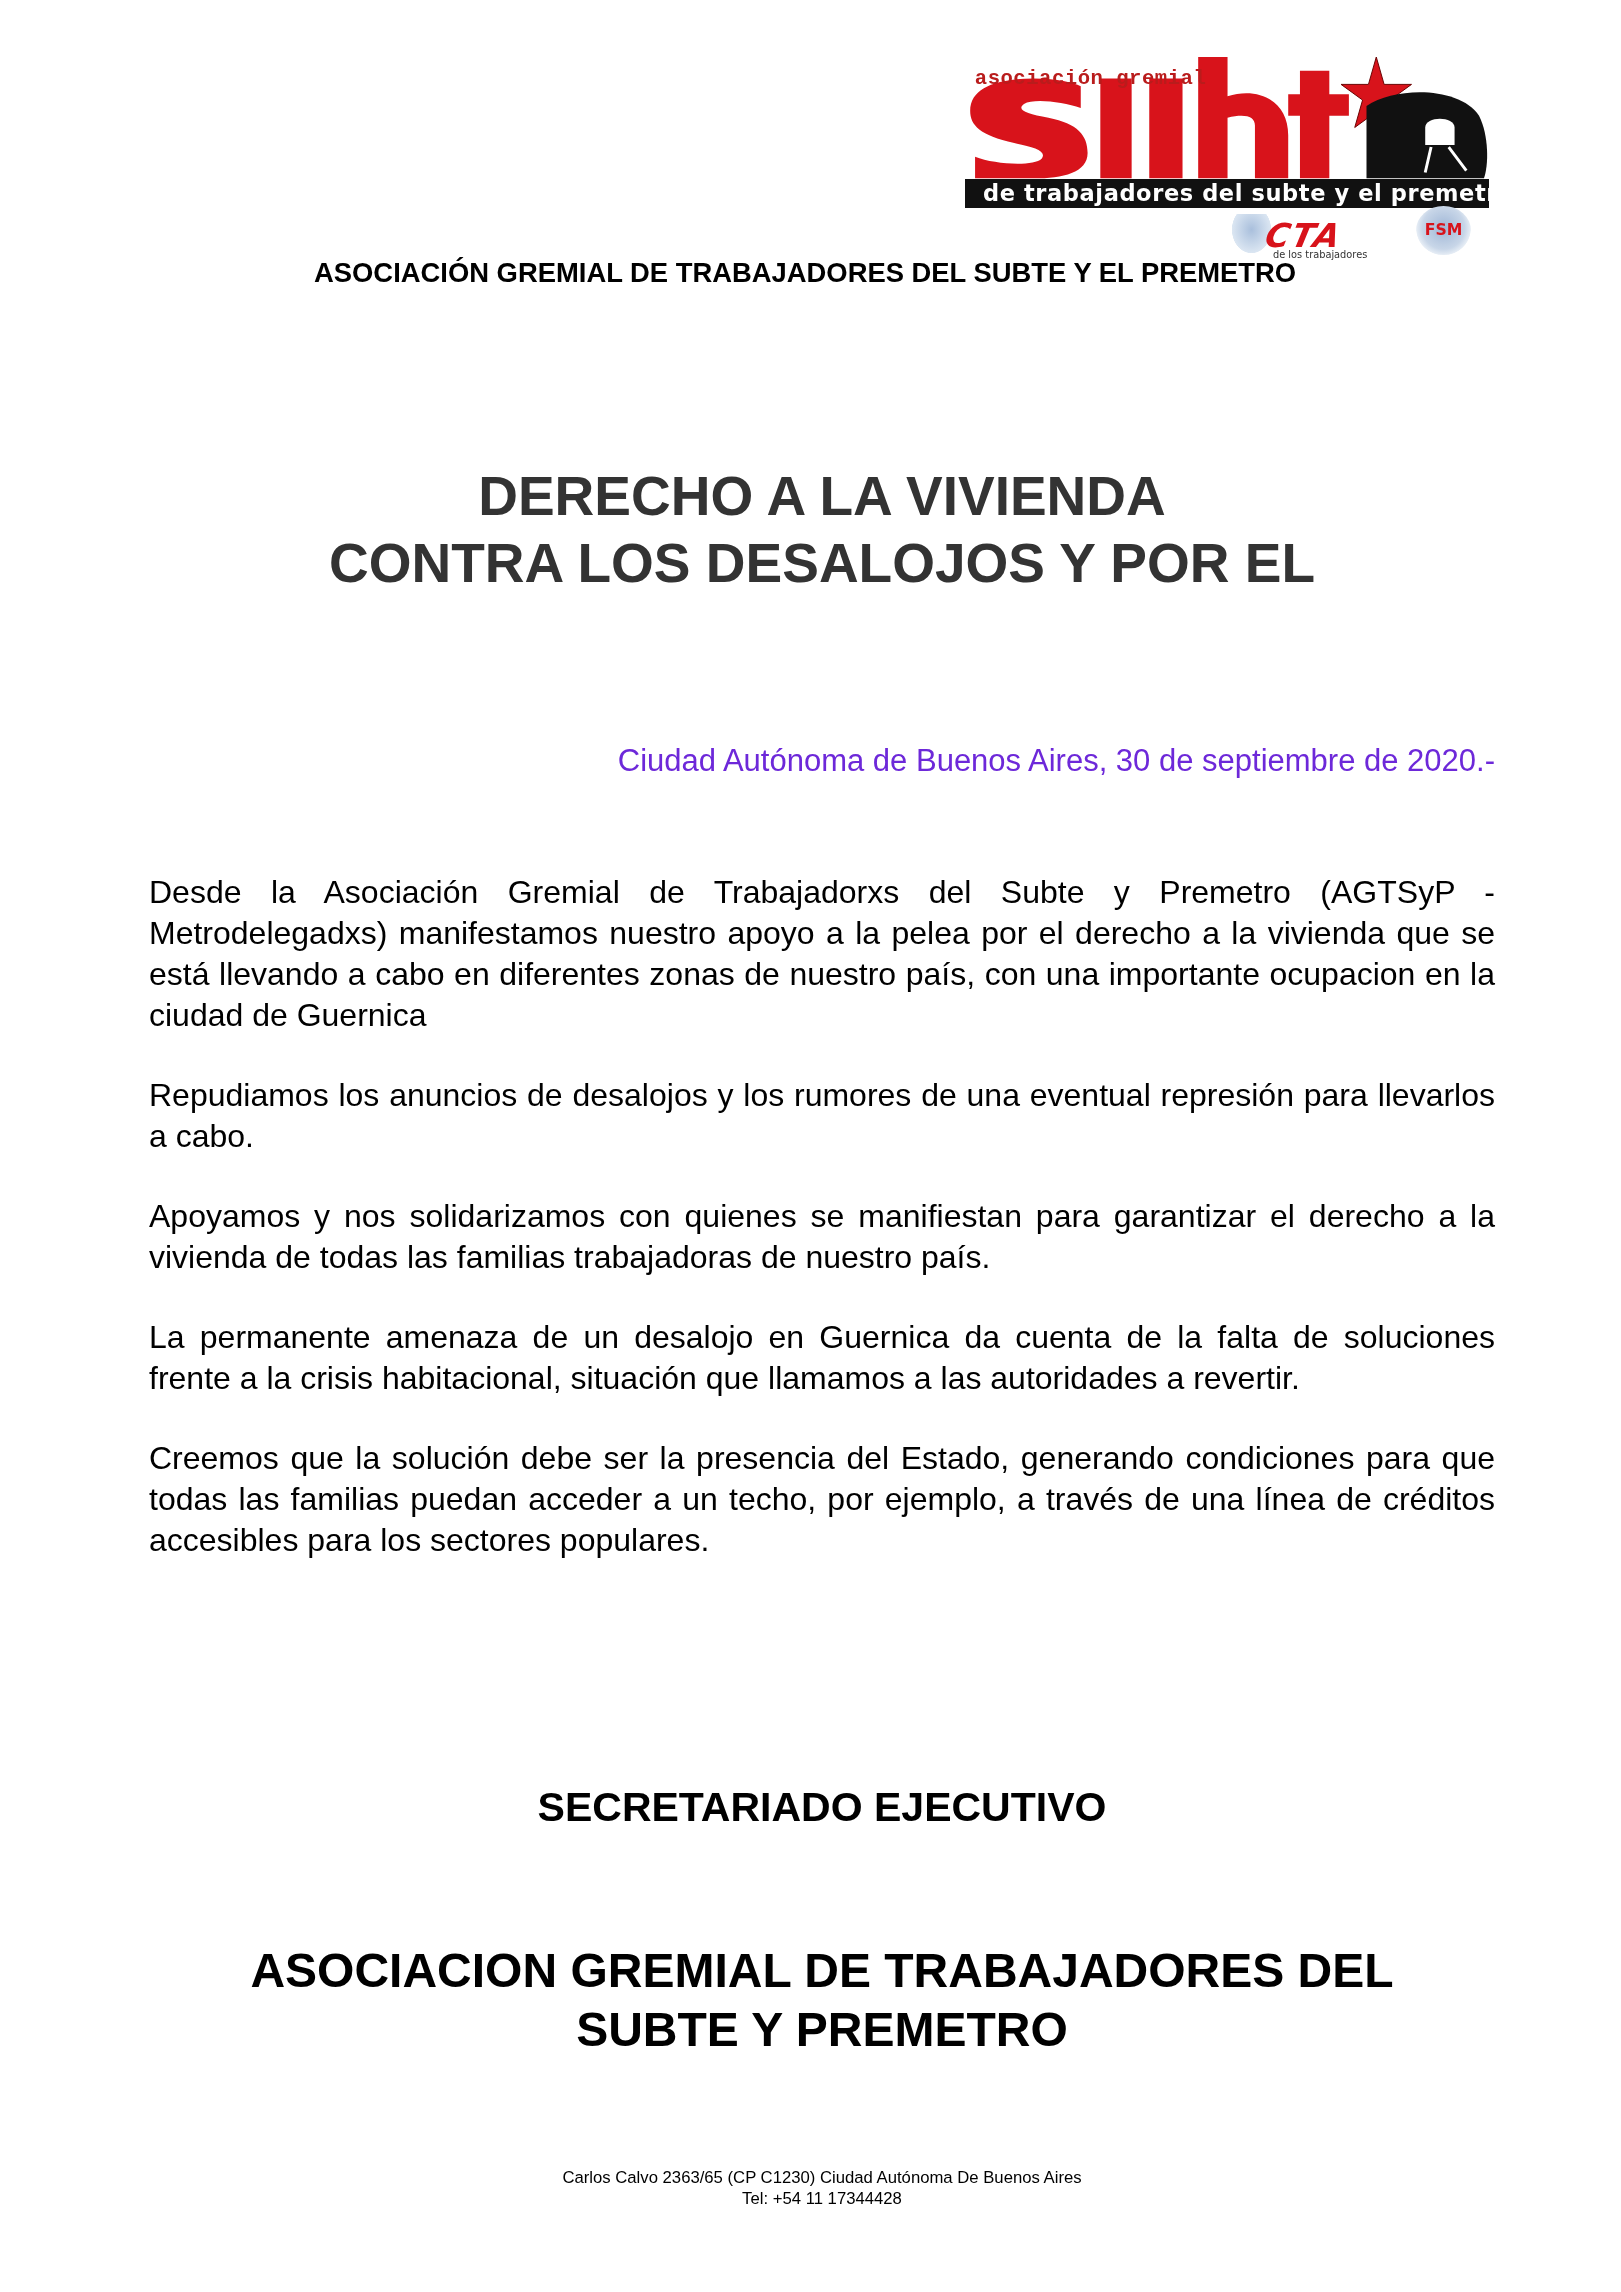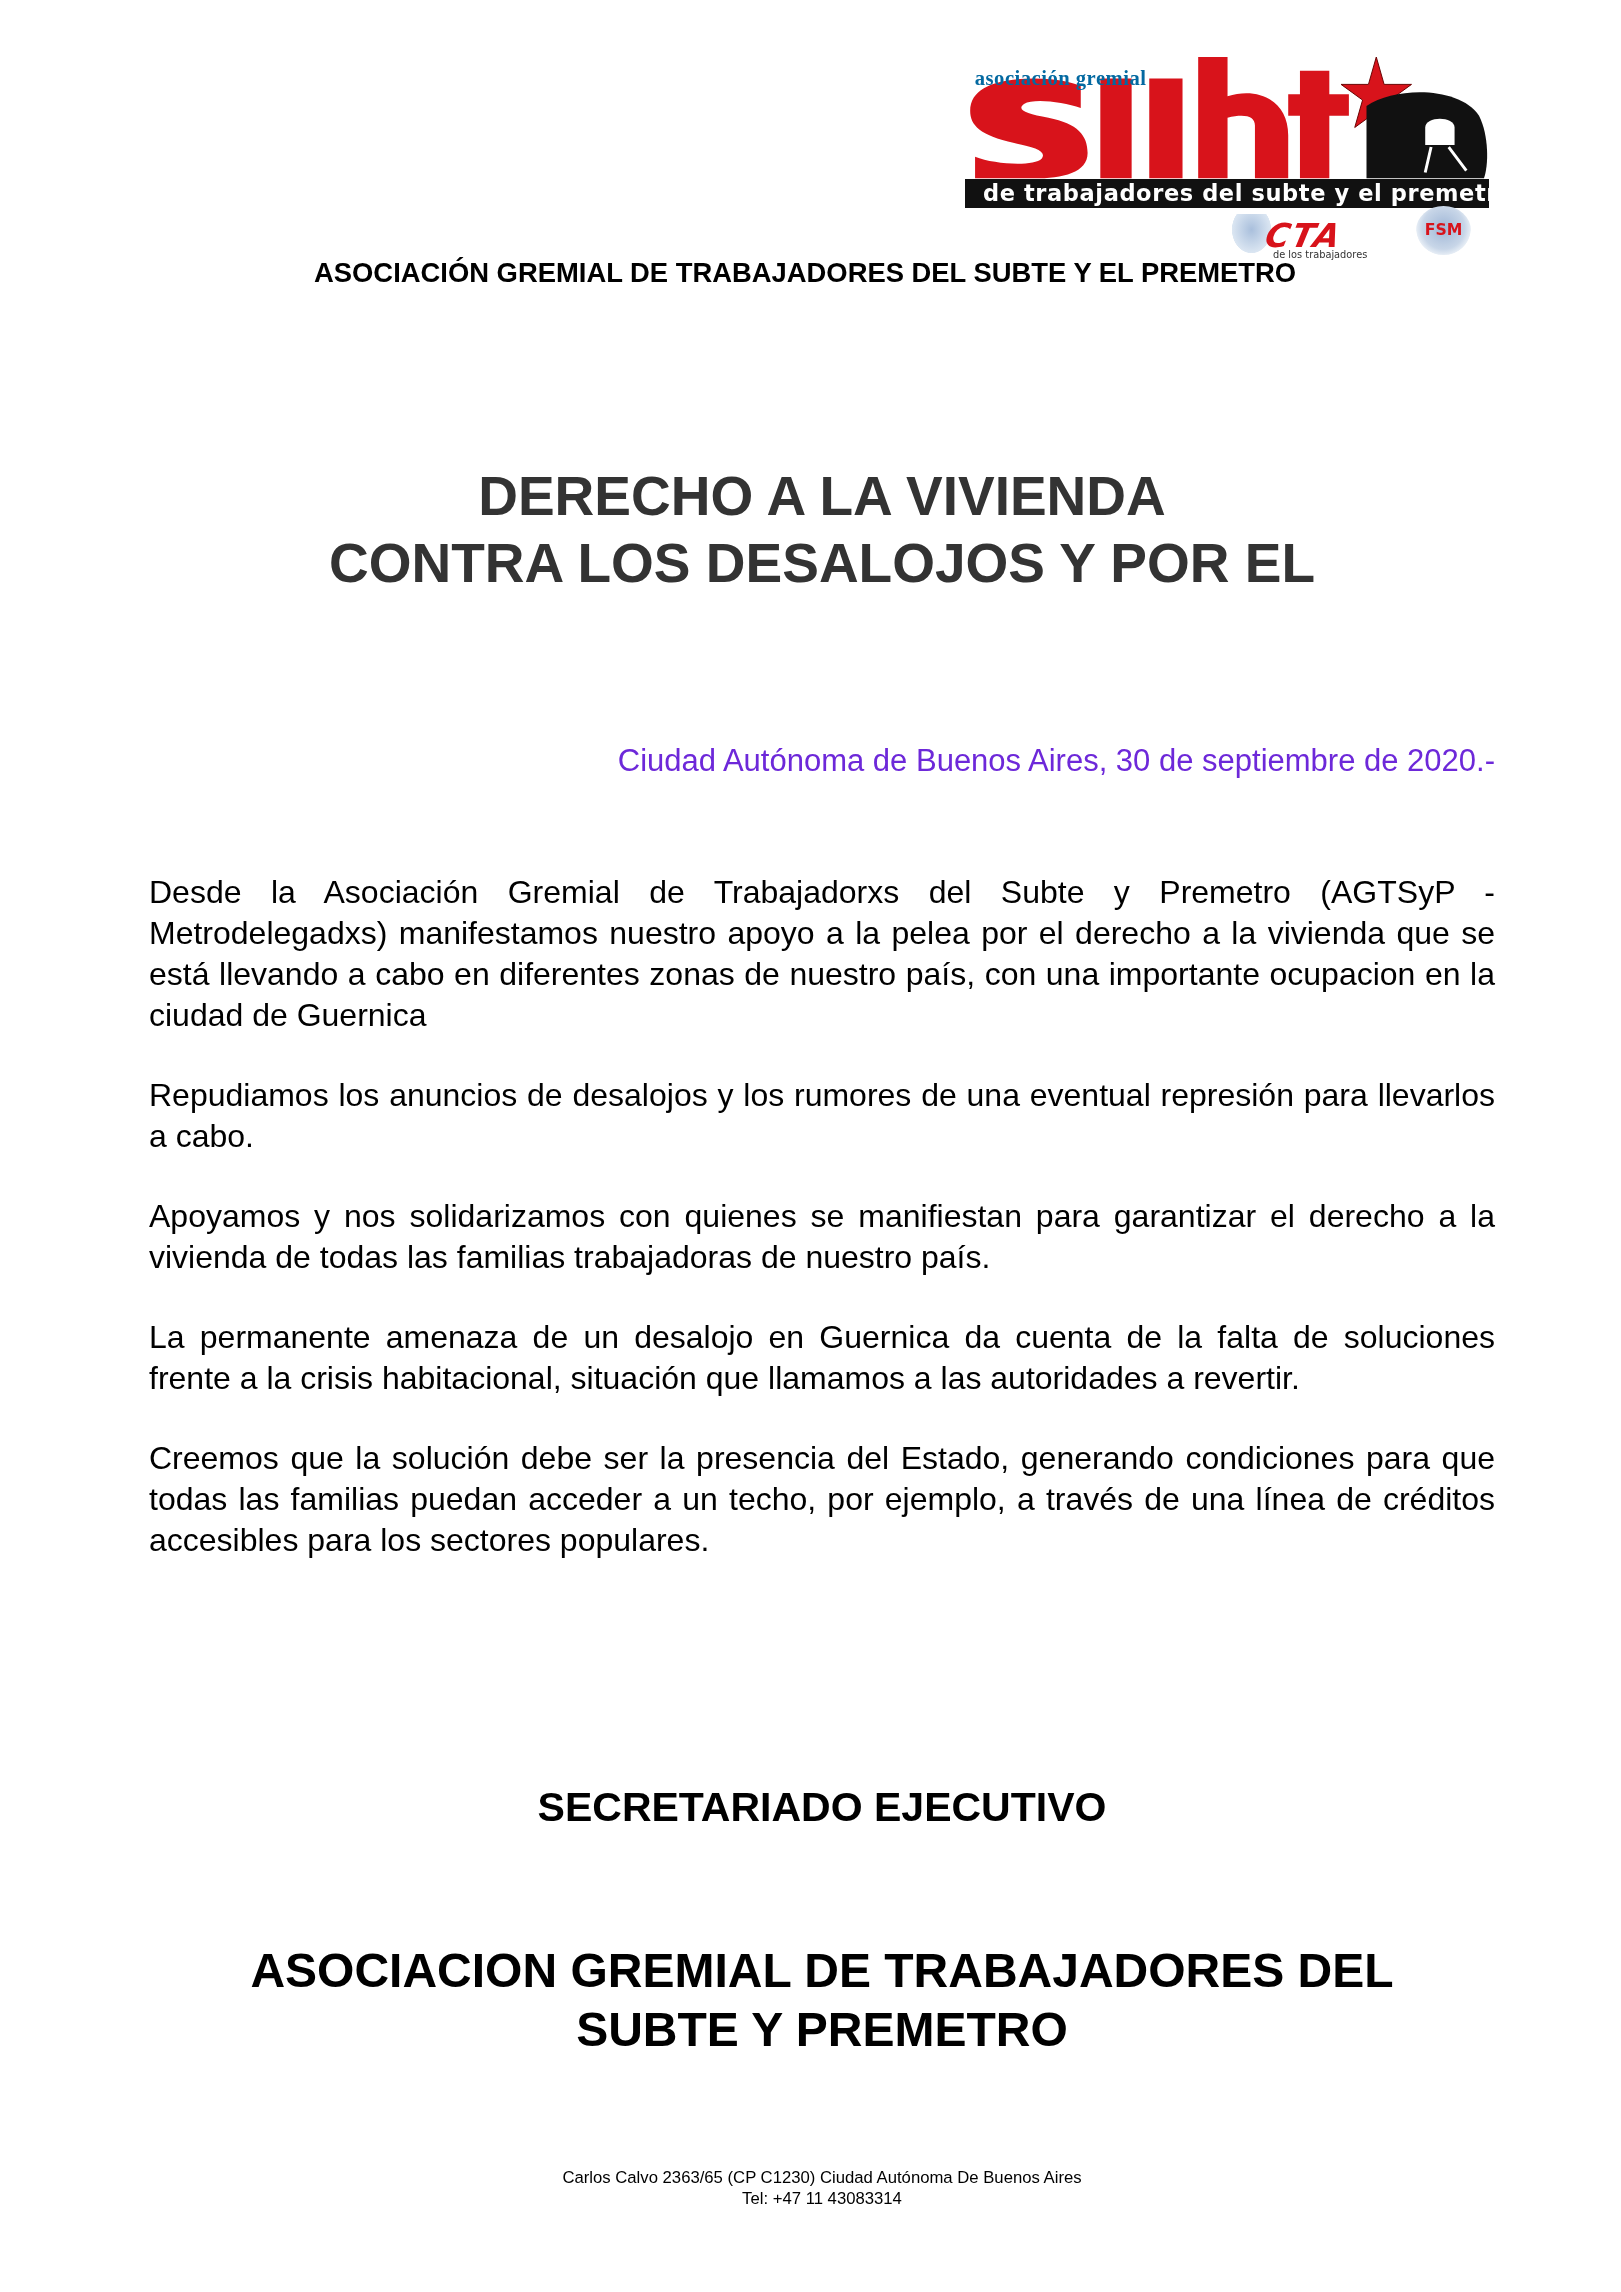--- a/index.html
+++ b/index.html
@@ -2,21 +2,21 @@
 <html><head>
 <meta charset="utf-8">
 <style>
   html, body { margin: 0; padding: 0; background: #ffffff; }
   body { width: 1621px; height: 2293px; position: relative; overflow: hidden;
          font-family: "Liberation Sans", sans-serif; color: #000; }
 
   
   .logo { position: absolute; left: 965px; top: 57px; width: 529px; height: 186px; }
   .logo-top { position: absolute; left: 9.8px; top: 9.8px; font-size: 20.6px; font-weight: bold;
-              color: #0369a1; letter-spacing: 0.5px; font-family: Liberation Serif, serif; text-align: center; }
+              color: #b91c1c; letter-spacing: 0.5px; font-family: Liberation Mono, monospace; text-align: center; }
   .logo-word { position: absolute; left: 0; top: 0; width: 529px; height: 137px; }
   .logo-band { position: absolute; left: 0; top: 122px; width: 524px; height: 29px; background: #111;
                color: #fff; font-weight: bold; font-size: 22.5px; line-height: 29px; padding-left: 18px;
                box-sizing: border-box; letter-spacing: 0.6px; font-family: "DejaVu Sans", sans-serif; white-space: nowrap; }
   .logo-cta { position: absolute; left: 267px; top: 155px; width: 147px; height: 51px; }
   .logo-cta-mark { position: absolute; left: 34px; top: 3.9px; font-size: 33px; font-weight: bold; font-style: italic;
                    color: #d8131b; letter-spacing: 2px; font-family: "DejaVu Sans", sans-serif;
                    transform: skewX(-12deg); }
   .logo-cta-sub { position: absolute; left: 41px; top: 37px; font-size: 9.8px; color: #333; font-family: "DejaVu Sans", sans-serif; white-space: nowrap;}
   .logo-cta-map { position: absolute; left: 0; top: 2px; width: 39px; height: 39px;
@@ -104,15 +104,15 @@
 </div>
 
 <div class="sig-role">SECRETARIADO EJECUTIVO</div>
 <div class="sig-org">
   <div>ASOCIACION GREMIAL DE TRABAJADORES DEL</div>
   <div>SUBTE Y PREMETRO</div>
 </div>
 
 <div class="footer">
   <div>Carlos Calvo 2363/65 (CP C1230) Ciudad Autónoma De Buenos Aires</div>
-  <div>Tel: +47 11 43083314</div>
+  <div>Tel: +54 11 17344428</div>
 </div>
 
 
 </body></html>

